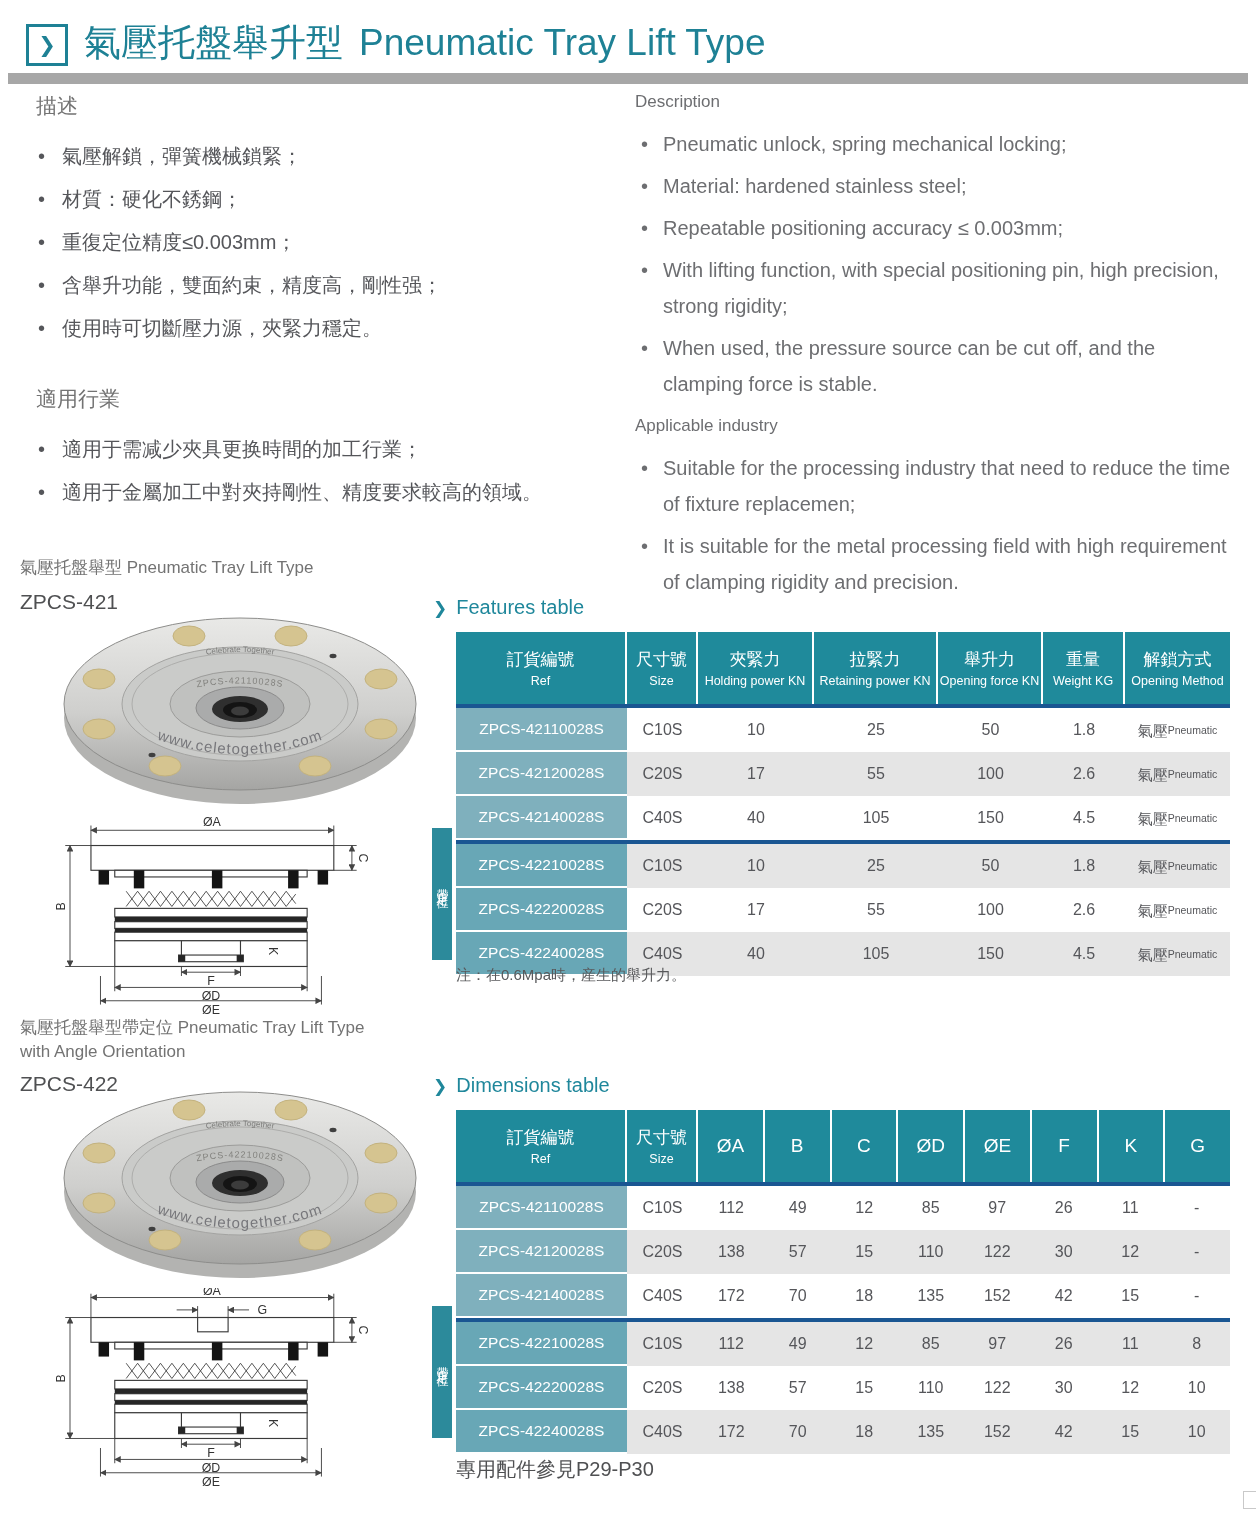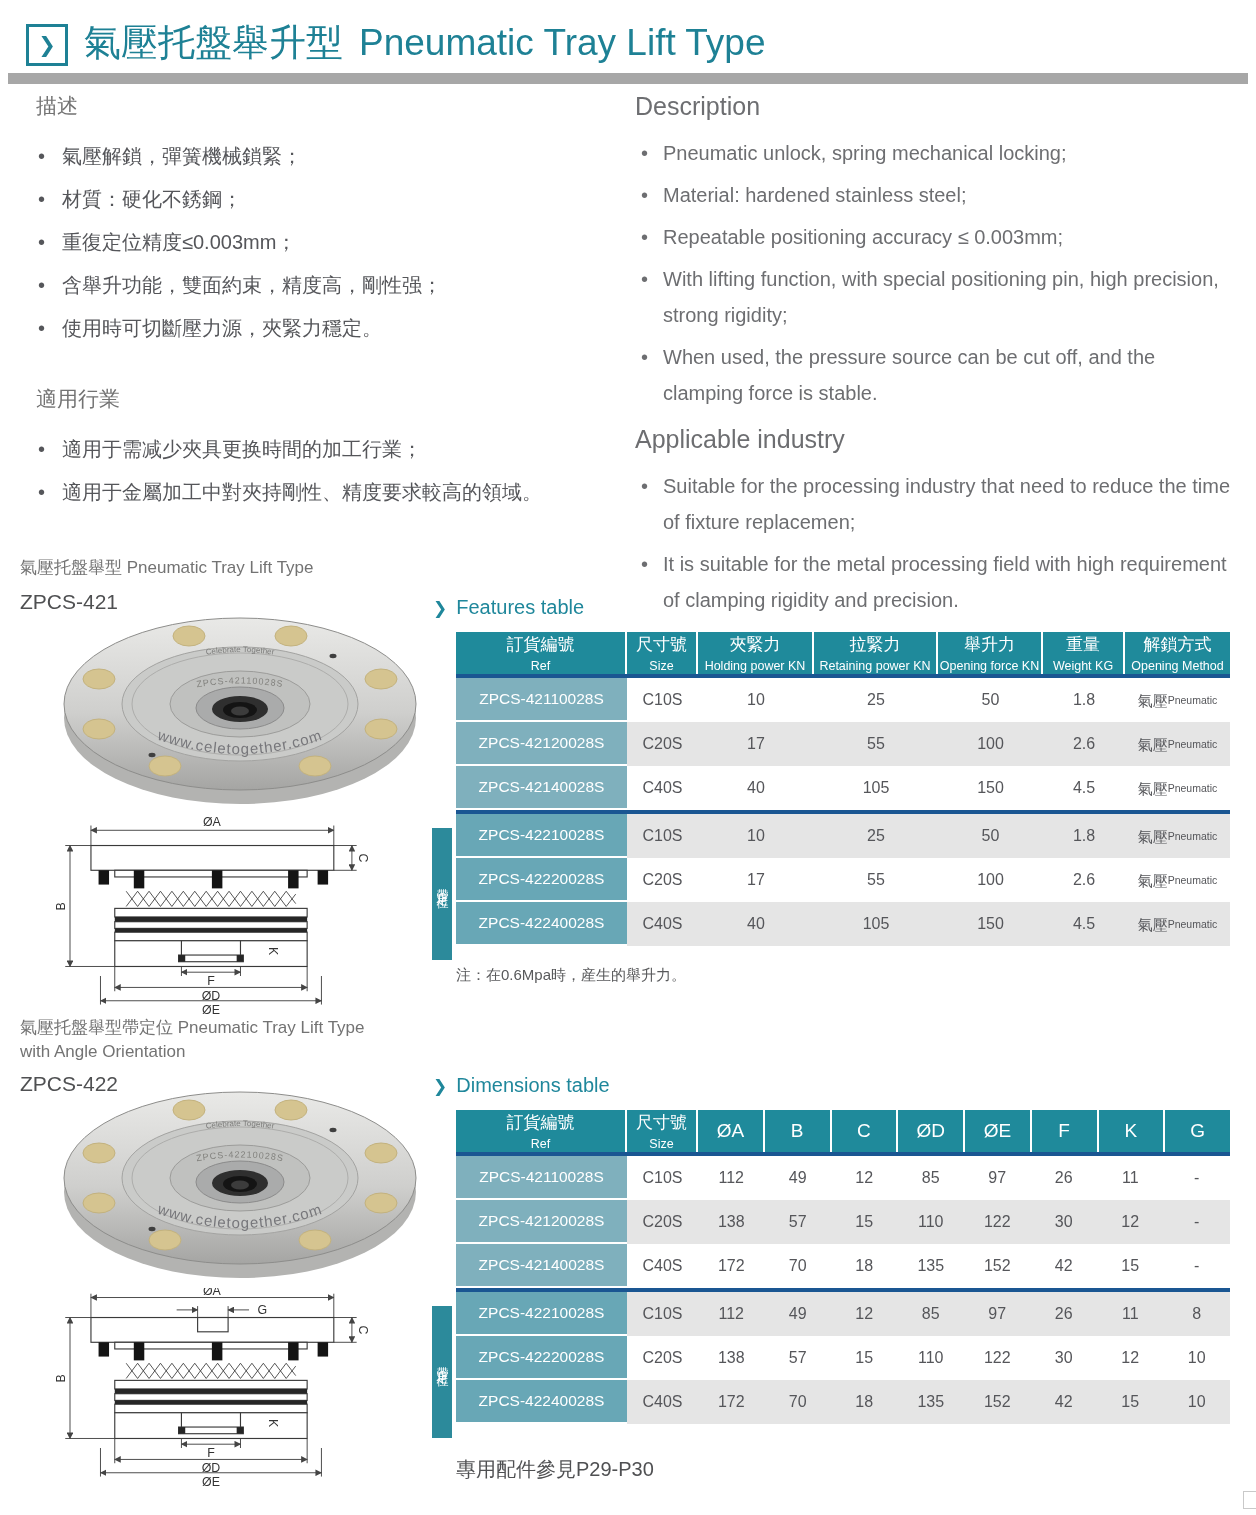--- a/index.html
+++ b/index.html
@@ -11,39 +11,39 @@
               display:flex;align-items:center;justify-content:center}
   .title-icon span{color:#1e8195;font-size:21px;font-weight:bold}
   .page-title{position:absolute;left:84px;top:18px;font-size:37px;color:#1e8195;white-space:nowrap}
   .page-title .en{margin-left:16px}
   .graybar{position:absolute;left:8px;top:73px;width:1240px;height:11px;background:#a7a7a7}
 
   
   .col-left{position:absolute;left:36px;top:92px;width:580px}
   .col-right{position:absolute;left:635px;top:92px;width:605px}
   .h-zh{font-size:21px;color:#737373;margin-bottom:26px}
-  .h-en{font-size:25px;color:#6d6e71;margin-bottom:14px}
+  .h-en{font-size:17px;color:#6d6e71;margin-bottom:14px}
   .blt-zh{position:relative;font-size:20px;color:#55565a;line-height:21px;margin-bottom:22px;padding-left:26px}
   .blt-zh::before{content:"•";position:absolute;left:2px;color:#55565a}
   .blt-en{position:relative;font-size:20px;color:#6d6e71;line-height:36px;margin-bottom:6px;padding-left:28px}
   .blt-en::before{content:"•";position:absolute;left:6px;color:#6d6e71}
   .gap-top{margin-top:46px}
 
   
   .prod-label{position:absolute;left:20px;color:#737373;font-size:17px;line-height:24px}
   .prod-model{position:absolute;left:20px;color:#4f5052;font-size:21px}
   .photo,.drawing{position:absolute}
 
   
   .sec-head{position:absolute;color:#1f879b;font-size:20px;white-space:nowrap}
   .sec-head .arrow{font-weight:bold;font-size:17px;margin-right:9px}
 
   
   .twrap{position:absolute;left:456px;width:774px}
-  .thead{display:flex;height:42px;background:#1f8a9b}
+  .thead{display:flex;height:72px;background:#1f8a9b}
   .th{display:flex;flex-direction:column;justify-content:center;align-items:center;color:#fff;border-right:2px solid #fff;box-sizing:border-box}
   .th:last-child{border-right:none}
   .th-zh{font-size:17px}
   .th-en{font-size:12.5px;margin-top:3px}
   .th-dim{font-size:19px}
   .tsep{height:4px;background:#1a5692}
   .trow{display:flex;height:44px;background:#fff}
   .trow.alt{background:#e5e5e5}
   .td{display:flex;align-items:center;justify-content:center;font-size:16px;color:#55565a;box-sizing:border-box}
   .td.ref{background:#7fb0bd;color:#fff;border-bottom:2px solid #fff;font-size:15.5px}

